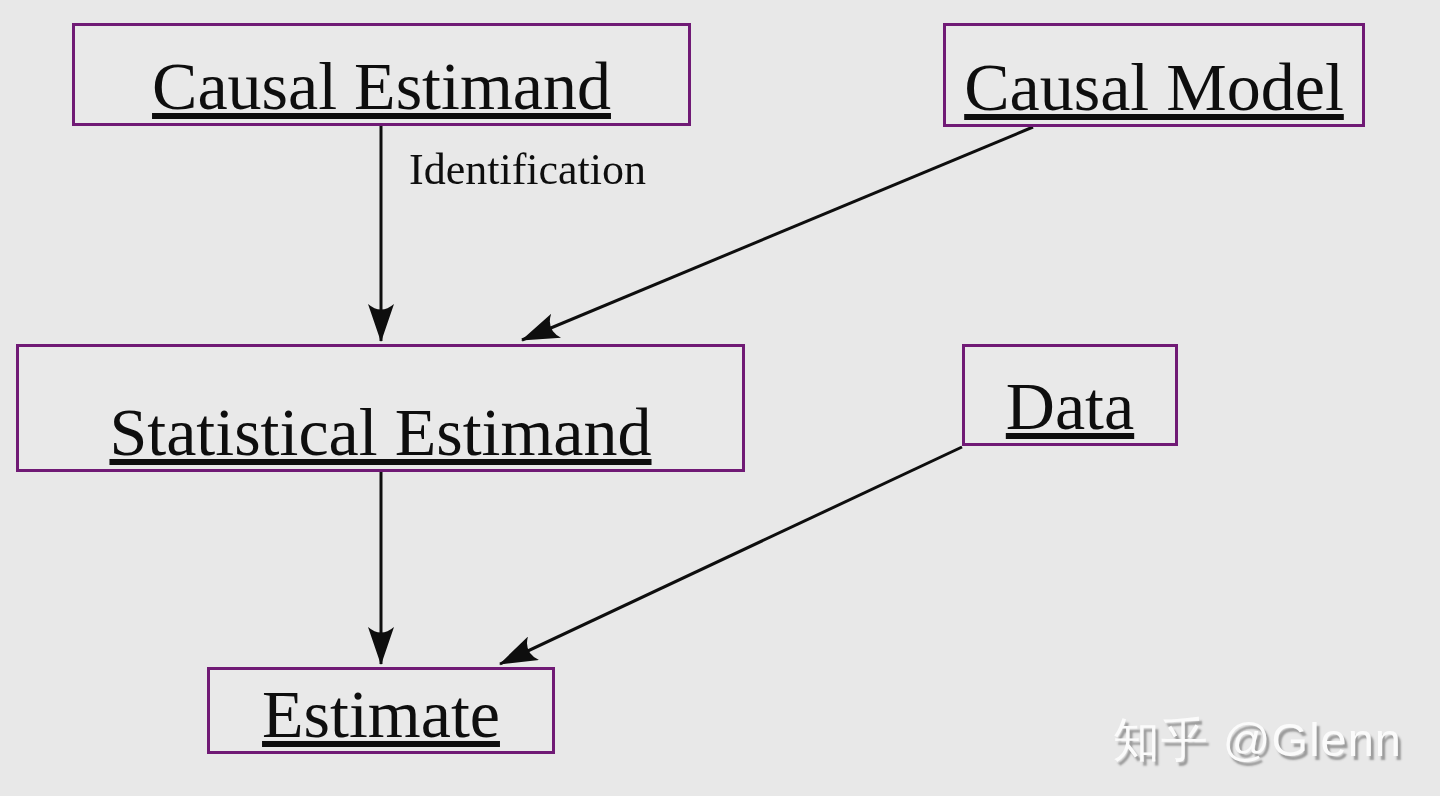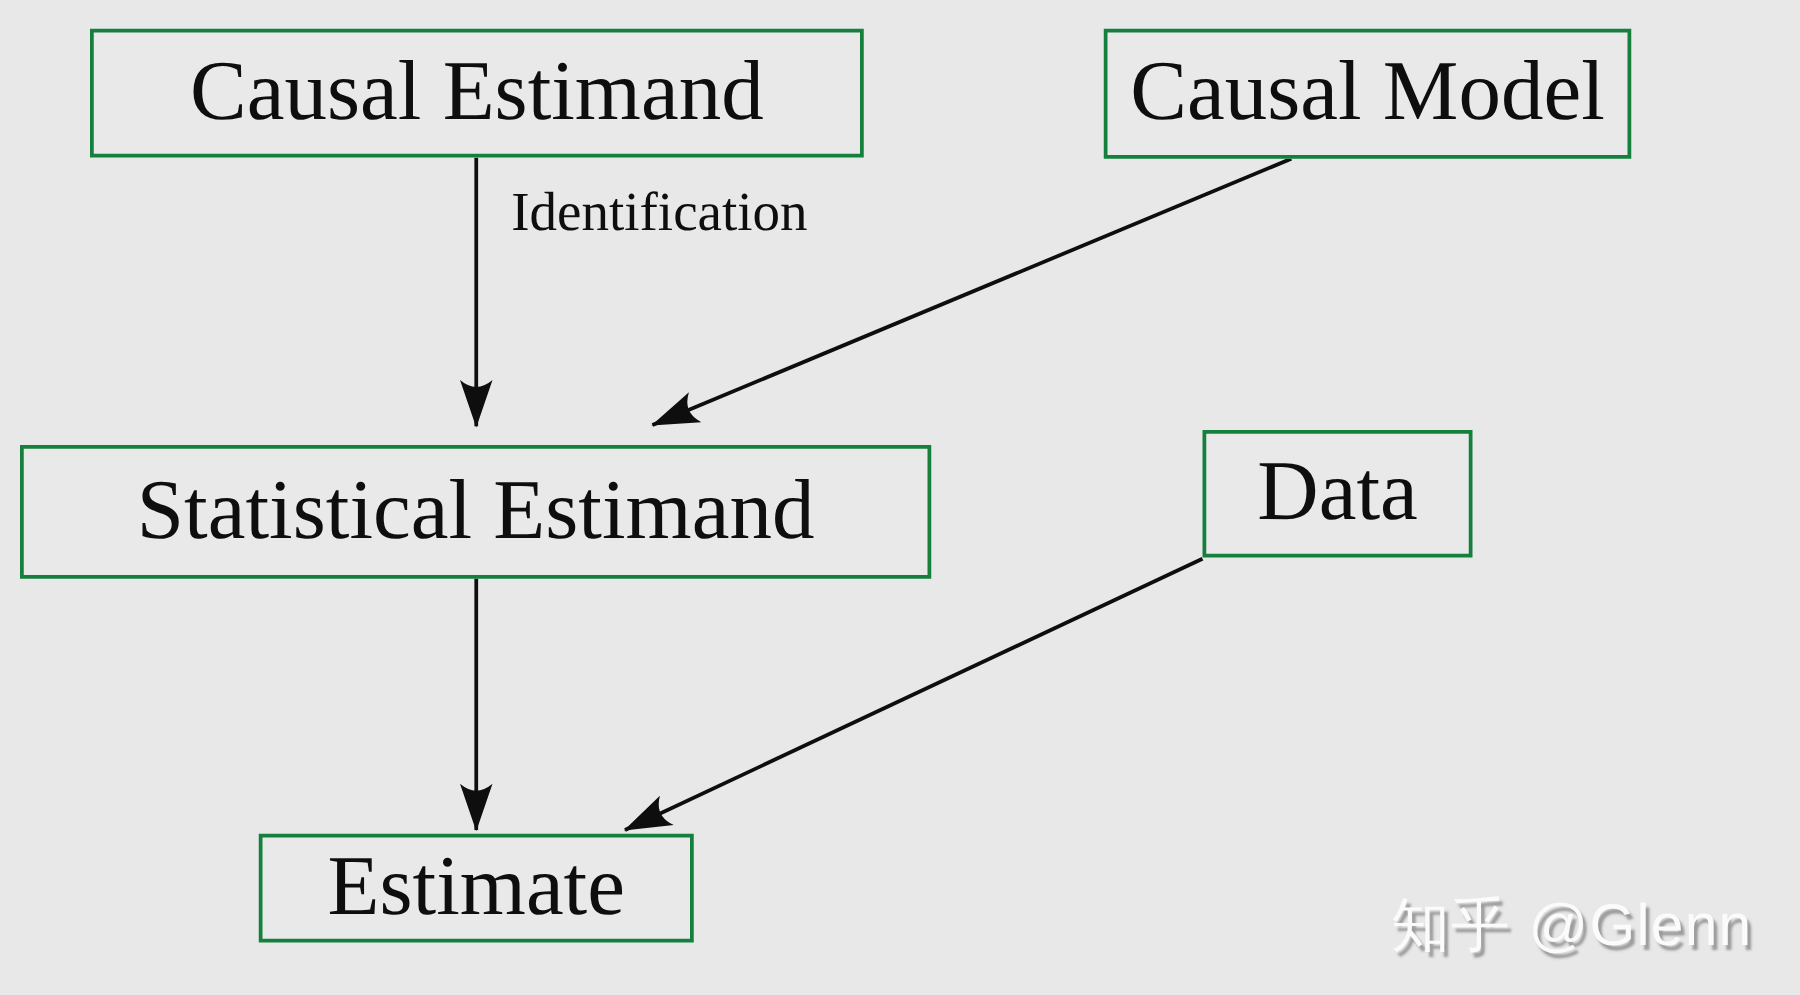--- a/index.html
+++ b/index.html
@@ -22,35 +22,36 @@
     width: 1440px;
     height: 796px;
   }
   .edges-svg line {
     stroke: #0e0e0e;
     stroke-width: 3;
   }
   .node {
     position: absolute;
     box-sizing: border-box;
-    border: 3px solid #15803d;
+    border: 3px solid #701a75;
     background: #e9e9e9;
     display: flex;
-    align-items: center;
+    align-items: flex-end;
     justify-content: center;
+    text-decoration: underline;
   }
   .node span {
     font-size: 68px;
     line-height: 1;
     white-space: nowrap;
     transform: translateY(-3px);
   }
   .node-causal-estimand   { left: 72px;  top: 23px;  width: 619px; height: 103px; }
-  .node-causal-model      { left: 883px; top: 23px;  width: 422px; height: 104px; }
-  .node-statistical-estimand { left: 16px;  top: 356px; width: 729px; height: 107px; }
+  .node-causal-model      { left: 943px; top: 23px;  width: 422px; height: 104px; }
+  .node-statistical-estimand { left: 16px;  top: 344px; width: 729px; height: 128px; }
   .node-data              { left: 962px; top: 344px; width: 216px; height: 102px; }
   .node-estimate          { left: 207px; top: 667px; width: 348px; height: 87px; }
   .edge-label {
     position: absolute;
     font-size: 44px;
     line-height: 1;
     white-space: nowrap;
     margin-left: 12px;
   }
   .edge-label-identification { left: 397px; top: 148px; }

